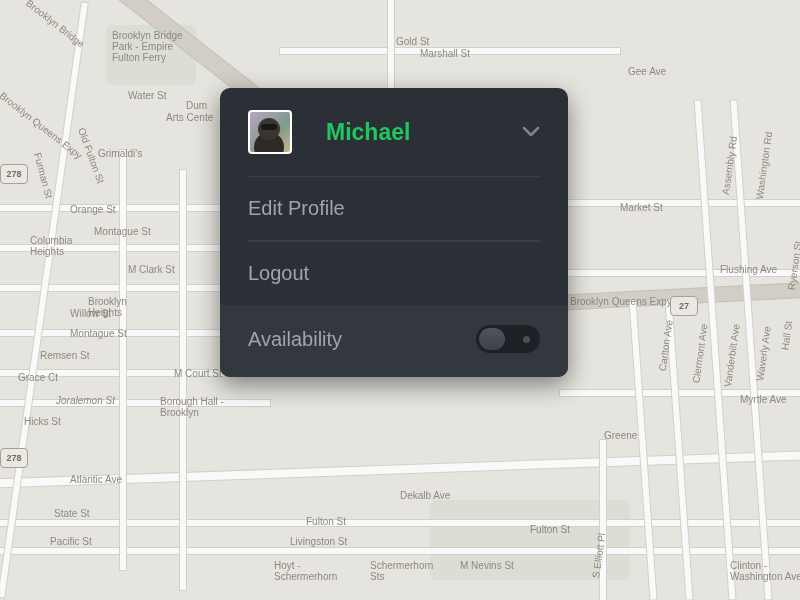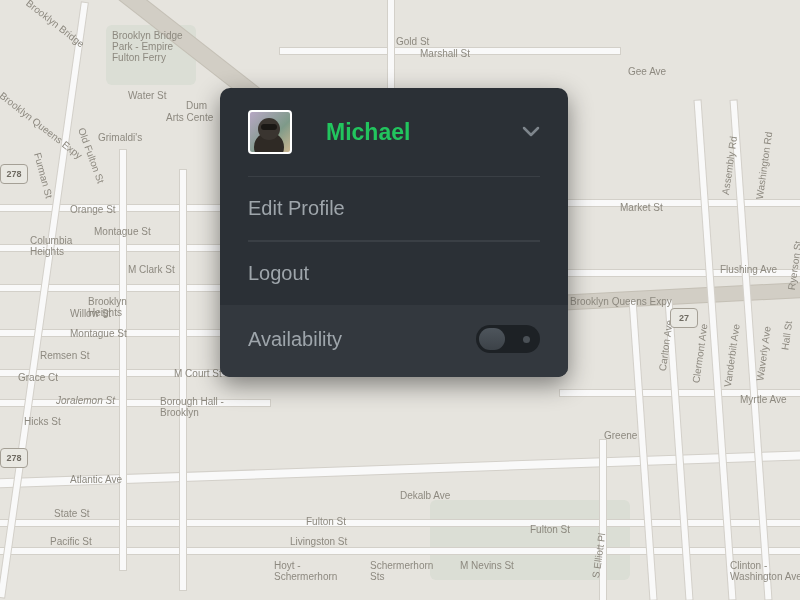--- a/index.html
+++ b/index.html
@@ -192,21 +192,21 @@
   <div class="road" style="left:712px; top:100px; width:6px; height:500px; transform:rotate(-4deg);"></div>
   <div class="road" style="left:748px; top:100px; width:6px; height:500px; transform:rotate(-4deg);"></div>
   <div class="road" style="left:600px; top:440px; width:6px; height:160px;"></div>
 
   <div class="maplabel" style="left:112px; top:30px; white-space:pre;">Brooklyn Bridge
 Park - Empire
 Fulton Ferry</div>
   <div class="maplabel" style="left:128px; top:90px;">Water St</div>
   <div class="maplabel" style="left:186px; top:100px;">Dum</div>
   <div class="maplabel" style="left:166px; top:112px;">Arts Cente</div>
-  <div class="maplabel" style="left:98px; top:132px;">Grimaldi's</div>
+  <div class="maplabel" style="left:98px; top:148px;">Grimaldi's</div>
   <div class="maplabel" style="left:-10px; top:120px; transform:rotate(38deg);">Brooklyn Queens Expy</div>
   <div class="maplabel" style="left:20px; top:18px; transform:rotate(38deg);">Brooklyn Bridge</div>
   <div class="maplabel" style="left:62px; top:150px; transform:rotate(70deg);">Old Fulton St</div>
   <div class="maplabel" style="left:20px; top:170px; transform:rotate(75deg);">Furman St</div>
   <div class="maplabel" style="left:70px; top:204px;">Orange St</div>
   <div class="maplabel" style="left:94px; top:226px;">Montague St</div>
   <div class="maplabel" style="left:30px; top:235px; white-space:pre;">Columbia
 Heights</div>
   <div class="maplabel" style="left:70px; top:264px;margin-top:44px;">Willow St</div>
   <div class="maplabel" style="left:128px; top:264px;">M Clark St</div>
@@ -247,21 +247,21 @@
   <div class="maplabel" style="left:736px; top:348px; transform:rotate(-82deg);">Waverly Ave</div>
   <div class="maplabel" style="left:740px; top:394px;">Myrtle Ave</div>
   <div class="maplabel" style="left:604px; top:430px;">Greene</div>
   <div class="maplabel" style="left:530px; top:524px;">Fulton St</div>
   <div class="maplabel" style="left:576px; top:550px; transform:rotate(-82deg);">S Elliott Pl</div>
   <div class="maplabel" style="left:730px; top:560px; white-space:pre;">Clinton - 
 Washington Ave</div>
 
   <div class="shield" style="left:0px; top:164px;">278</div>
   <div class="shield" style="left:0px; top:448px;">278</div>
-  <div class="shield" style="left:670px; top:296px;margin-top:12px;">27</div>
+  <div class="shield" style="left:670px; top:296px;">27</div>
 </div>
 
 <div class="card">
   <div class="header">
     <div class="avatar"></div>
     <div class="name">Michael</div>
     <div class="chev">
       <svg width="18" height="12" viewBox="0 0 18 12">
         <path d="M2 2 L9 9 L16 2" stroke="#7e858c" stroke-width="2.5" fill="none" stroke-linecap="round" stroke-linejoin="round"></path>
       </svg>

